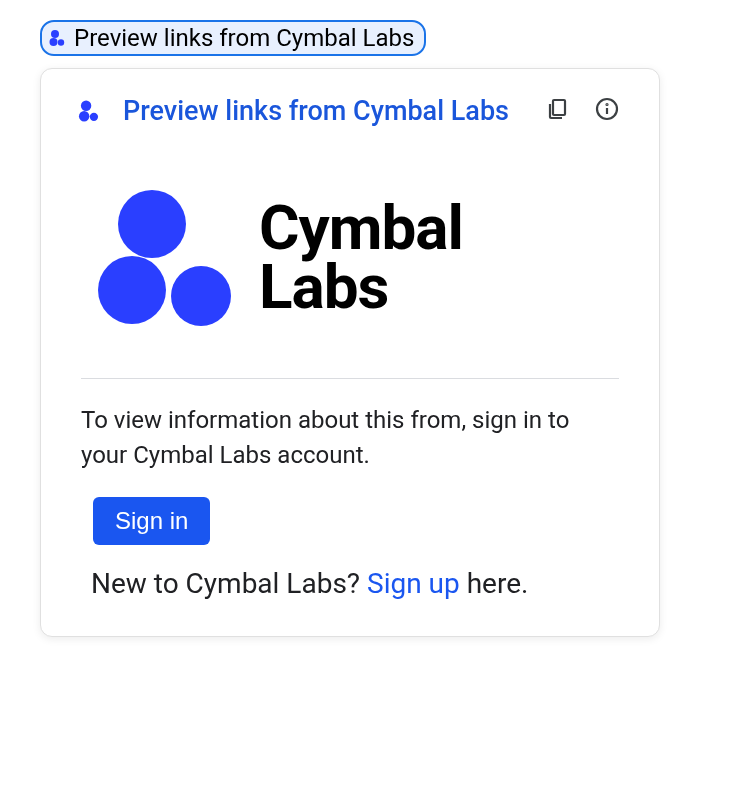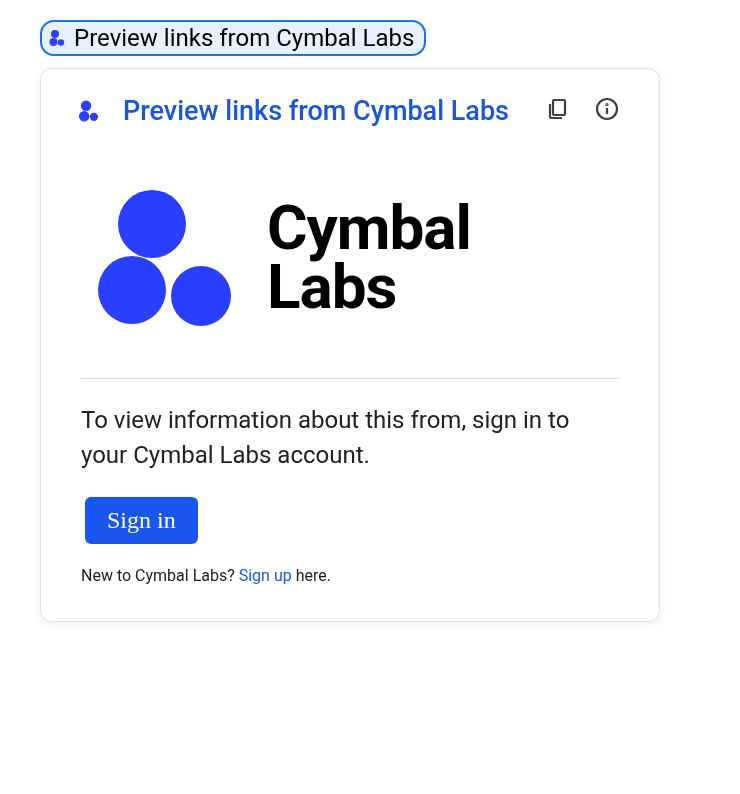--- a/index.html
+++ b/index.html
@@ -62,21 +62,21 @@
       background: none;
       border: none;
       cursor: pointer;
       padding: 4px;
       display: inline-flex;
       color: #3c4043;
     }
     .logo-section {
       display: flex;
       align-items: center;
-      gap: 20px;
+      gap: 12px;
       padding: 60px 10px 50px 10px;
     }
     .logo-mark {
       display: inline-flex;
     }
     .logo-text {
       font-size: 62px;
       font-weight: 700;
       line-height: 0.95;
       letter-spacing: -1px;
@@ -95,27 +95,26 @@
     }
     .signin-btn {
       background: #1a56f0;
       color: #fff;
       border: none;
       font-size: 24px;
       font-weight: 500;
       padding: 10px 22px;
       border-radius: 6px;
       cursor: pointer;
-      margin: 0 4px 22px 8px;
-      font-family: Liberation Serif, serif;
+      margin: 0 4px 22px 16px;
     }
     .signup-row {
-      font-size: 16px;
+      font-size: 28px;
       color: #202124;
-      margin: 0 4px;
+      margin: 0 14px;
     }
     .signup-link {
       color: #1a56f0;
       text-decoration: none;
       cursor: pointer;
     }
   </style>
 </head>
 <body>
 

